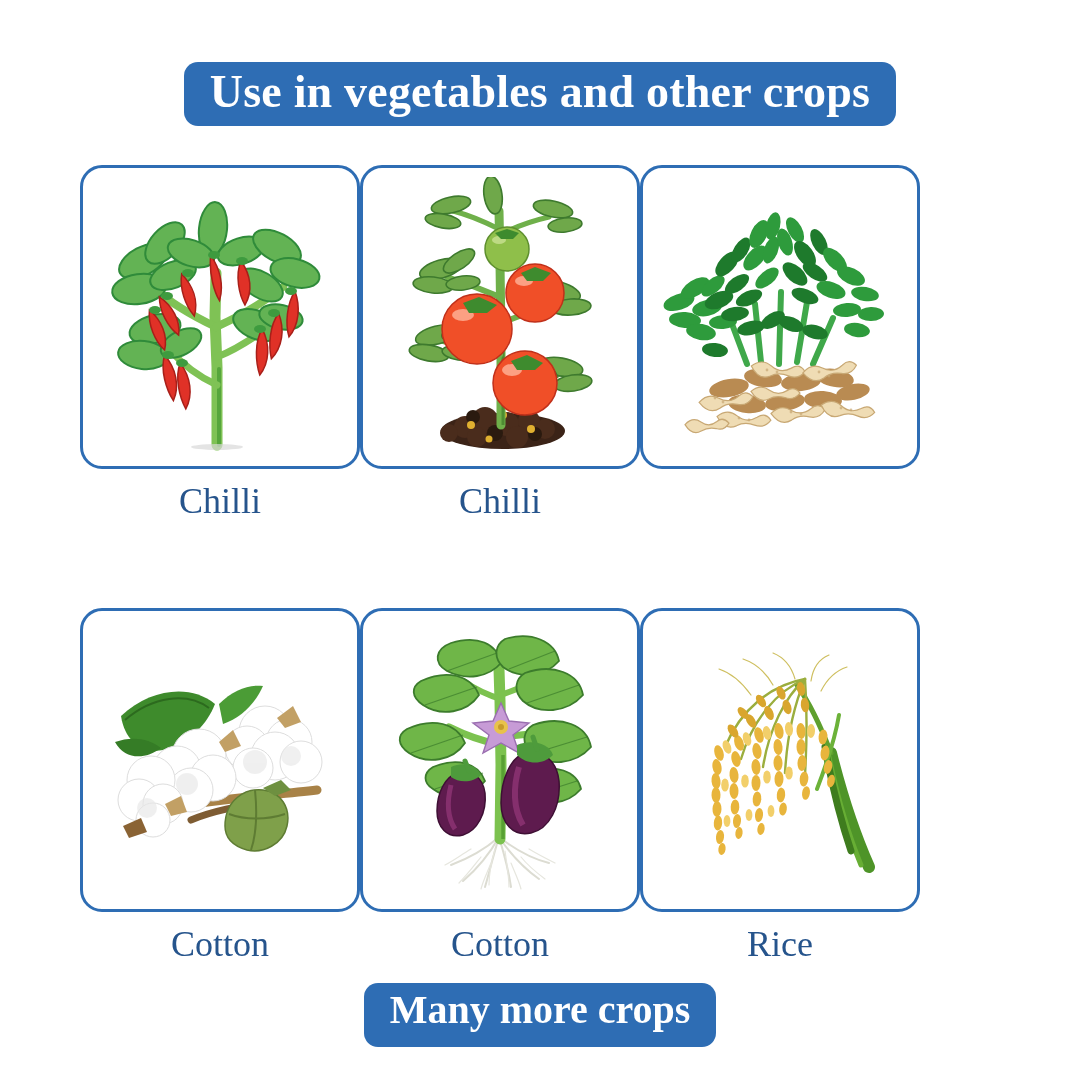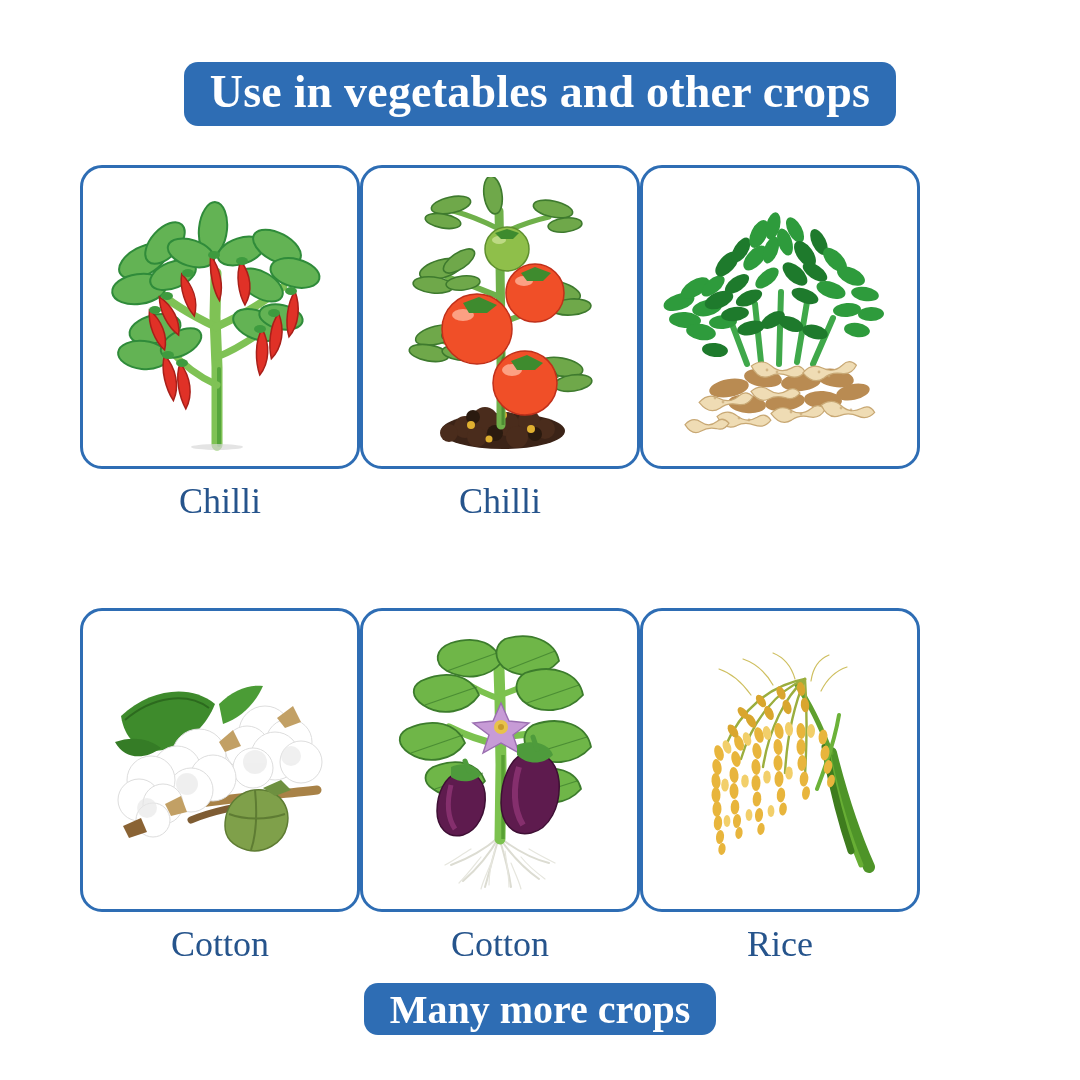--- a/index.html
+++ b/index.html
@@ -33,21 +33,21 @@
   }
   #header-banner {
     margin-top: 62px;
     padding: 6px 26px 10px 26px;
     font-size: 46px;
     line-height: 1.05;
     letter-spacing: 0.2px;
   }
   #footer-banner {
     margin-top: 0;
-    padding: 6px 26px 4px 26px;
+    padding: 6px 26px 16px 26px;
     font-size: 40px;
     line-height: 1.05;
   }
   .footer-wrap {
     position: absolute;
     left: 0;
     top: 983px;
     width: 100%;
   }
 

